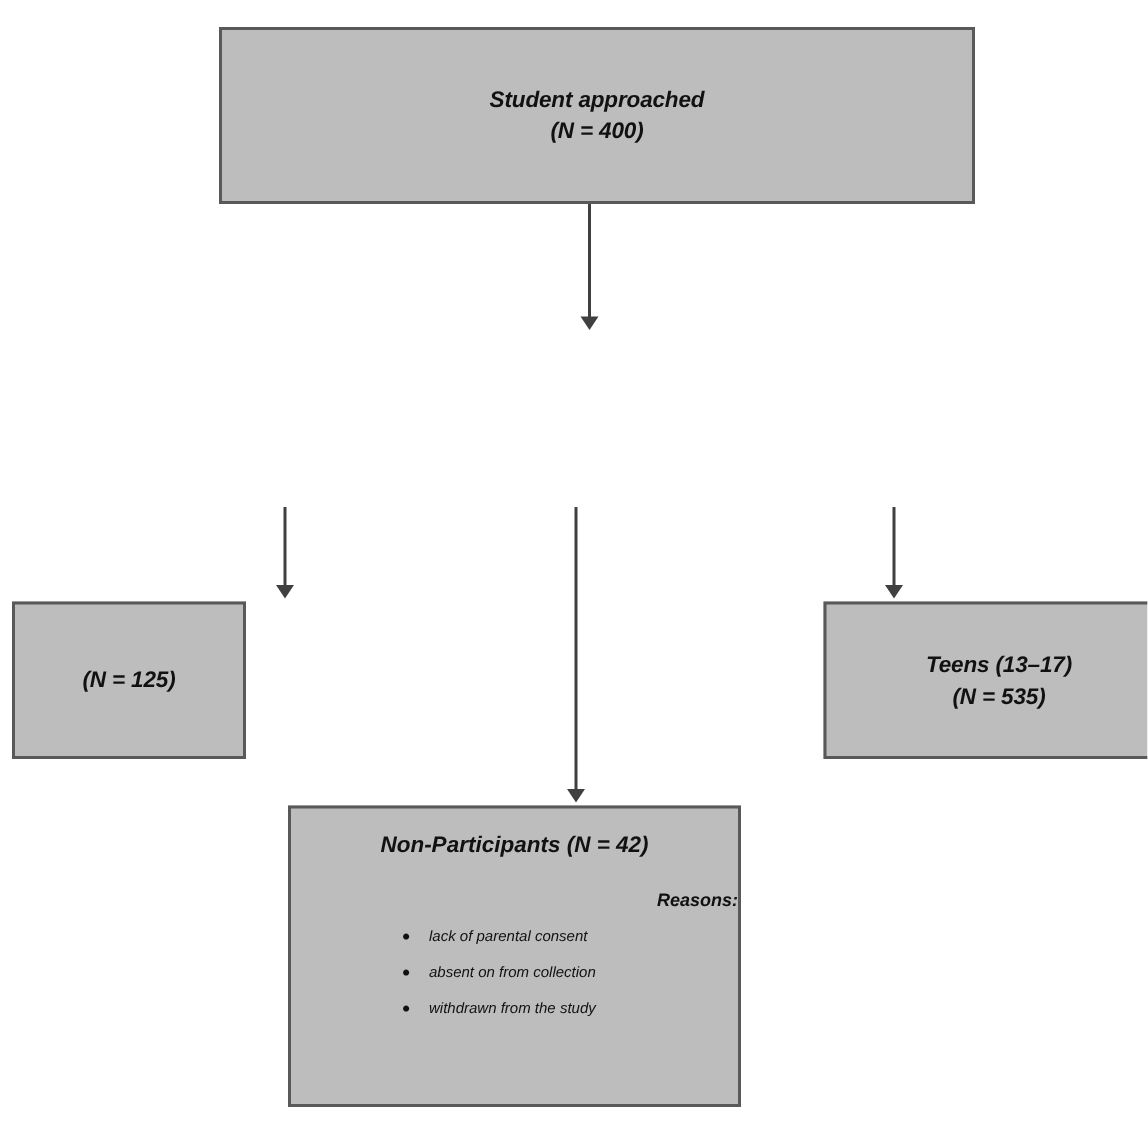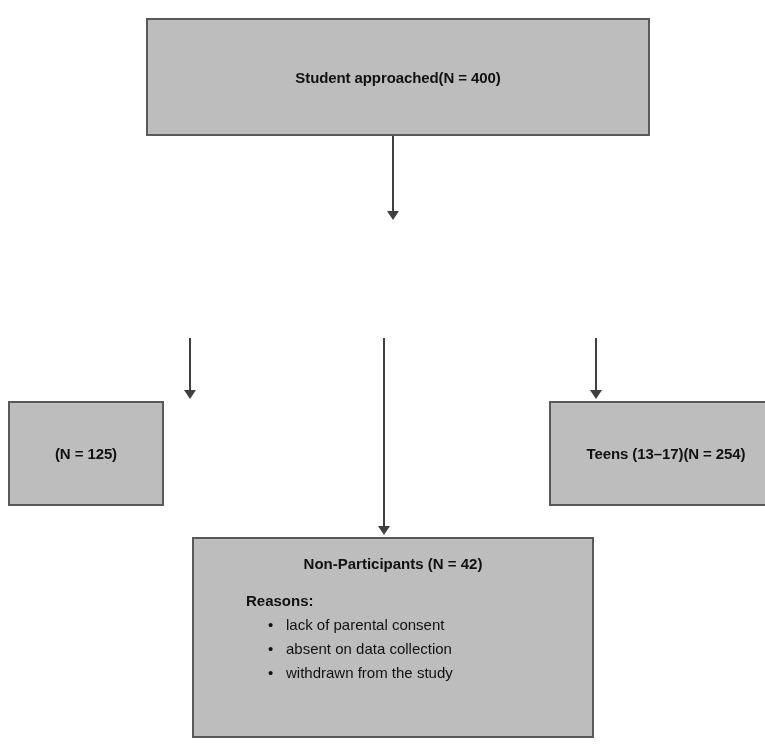--- a/index.html
+++ b/index.html
@@ -15,62 +15,65 @@
     background: #ffffff;
     font-family: "Liberation Sans", sans-serif;
     overflow: hidden;
   }
   .node {
     position: absolute;
     box-sizing: border-box;
     background: #bdbdbd;
     border: 2px solid #595959;
     display: flex;
+    flex-direction: column;
     align-items: center;
     justify-content: center;
     color: #111111;
+    font-style: italic;
   }
   .node .line {
     font-weight: bold;
     font-size: 15px;
     line-height: 21px;
     letter-spacing: -0.1px;
     text-align: center;
     white-space: nowrap;
   }
   #node-approached { left: 146px; top: 18px;  width: 504px; height: 118px; }
   #node-participated { left: 146px; top: 222px; width: 504px; height: 116px; }
   #node-preteen   { left: 8px;   top: 401px; width: 156px; height: 105px; }
   #node-teens     { left: 549px; top: 401px; width: 234px; height: 105px; }
 
   #node-nonparticipants {
-    left: 192px; top: 537px; width: 402px; height: 201px;
+    left: 192px; top: 537px; width: 302px; height: 201px;
     display: block;
     padding: 14px 0 0 0;
   }
   #node-nonparticipants .np-title {
     font-weight: bold;
     font-size: 15px;
     line-height: 21px;
     text-align: center;
     white-space: nowrap;
   }
   #node-nonparticipants .np-reasons-label {
     font-weight: bold;
-    font-size: 15px;
+    font-size: 12px;
     line-height: 21px;
     margin: 16px 0 2px 52px;
+    text-align: right;
   }
   #node-nonparticipants ul {
     margin: 0;
     padding: 0 0 0 92px;
     list-style: none;
   }
   #node-nonparticipants li {
-    font-size: 15px;
+    font-size: 10px;
     line-height: 24px;
     position: relative;
     white-space: nowrap;
   }
   #node-nonparticipants li::before {
     content: "\2022";
     position: absolute;
     left: -18px;
     top: 0;
     font-size: 15px;
@@ -140,26 +143,26 @@
     <div class="conn-line"></div>
     <div class="conn-head"></div>
   </div>
 
   <div class="node" id="node-preteen">
     <div class="line">(N = 125)</div>
   </div>
 
   <div class="node" id="node-teens">
     <div class="line">Teens (13–17)</div>
-    <div class="line">(N = 254)</div>
+    <div class="line">(N = 535)</div>
   </div>
 
   <div class="node" id="node-nonparticipants">
     <div class="np-title">Non-Participants (N = 42)</div>
     <div class="np-reasons-label">Reasons:</div>
     <ul>
       <li>lack of parental consent</li>
-      <li>absent on data collection</li>
+      <li>absent on from collection</li>
       <li>withdrawn from the study</li>
     </ul>
   </div>
 
 </div>
 
 </body></html>

